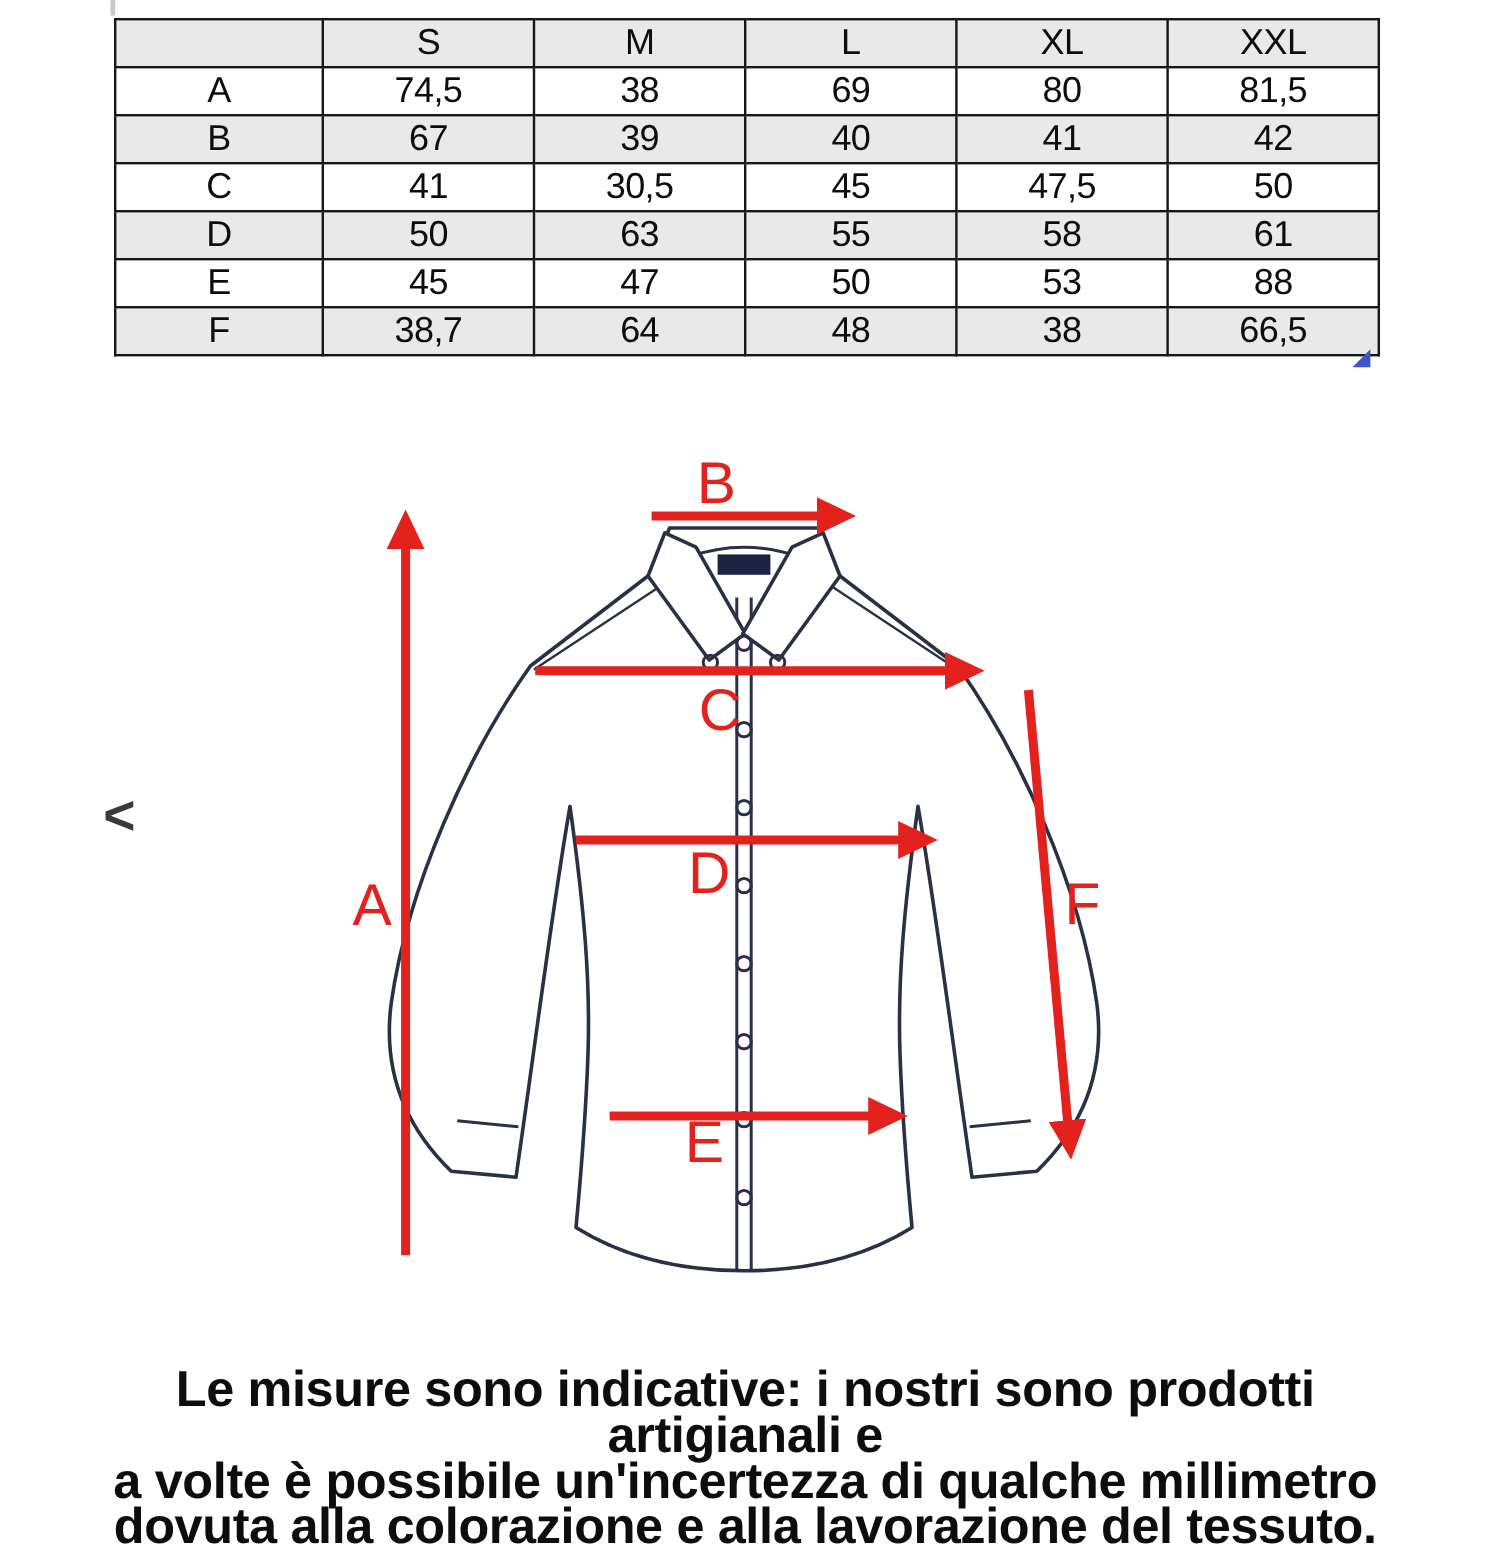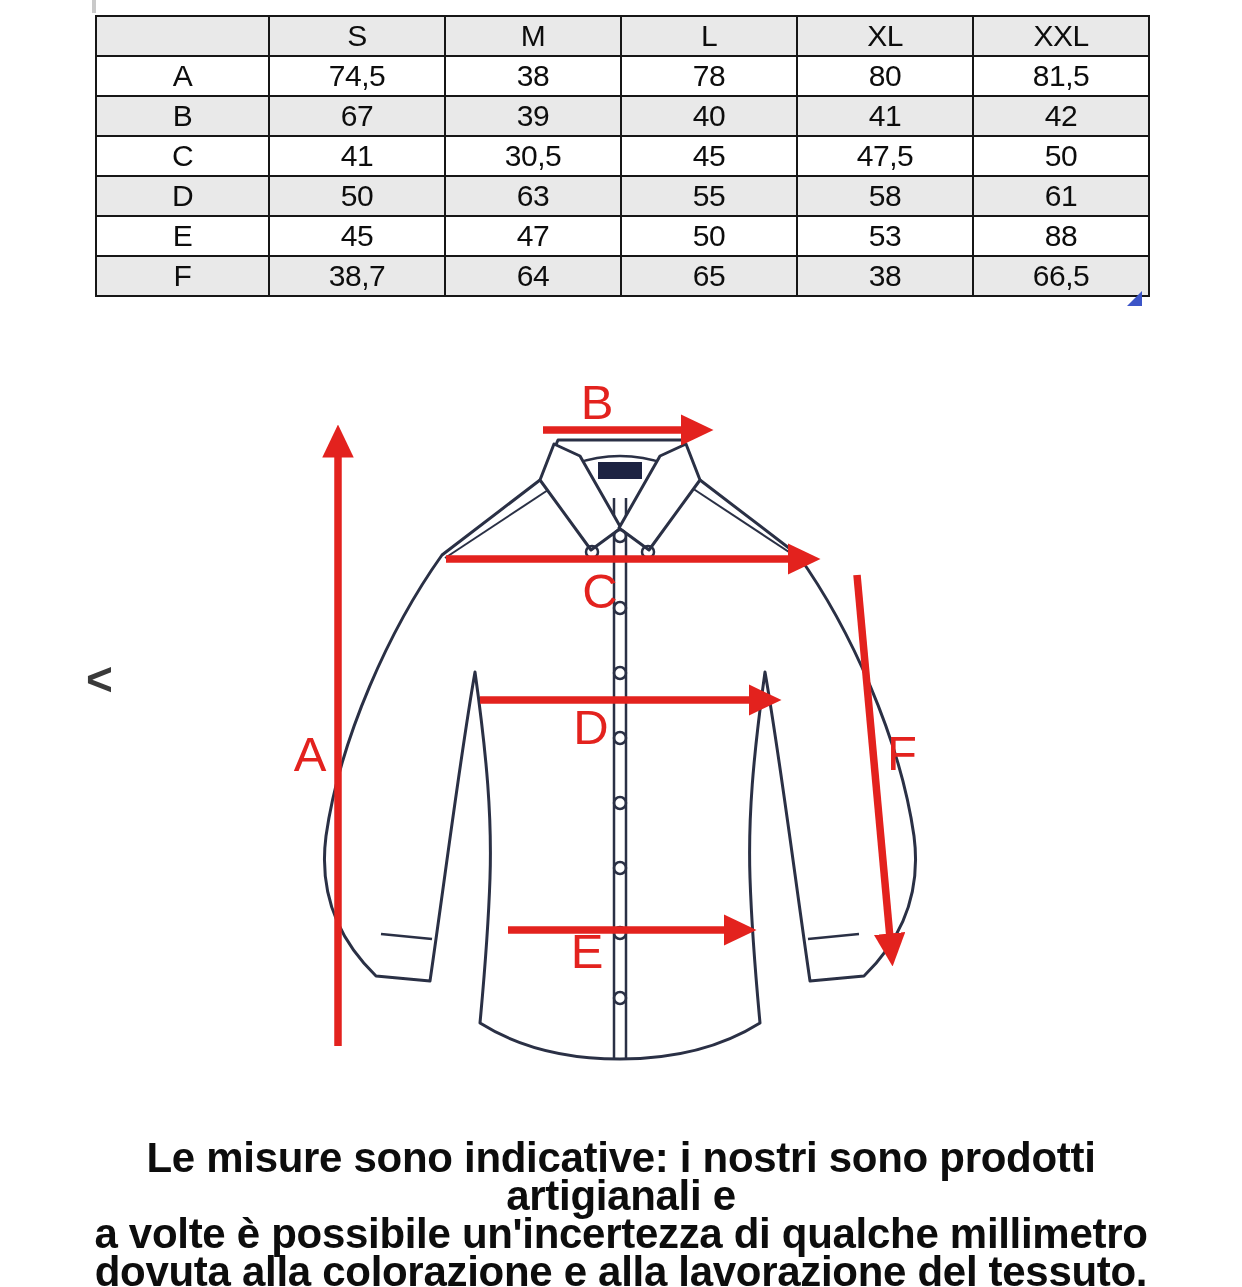--- a/index.html
+++ b/index.html
@@ -61,21 +61,21 @@
       <th>S</th>
       <th>M</th>
       <th>L</th>
       <th>XL</th>
       <th>XXL</th>
     </tr>
     <tr>
       <th>A</th>
       <td>74,5</td>
       <td>38</td>
-      <td>78</td>
+      <td>69</td>
       <td>80</td>
       <td>81,5</td>
     </tr>
     <tr>
       <th>B</th>
       <td>67</td>
       <td>39</td>
       <td>40</td>
       <td>41</td>
       <td>42</td>
@@ -101,21 +101,21 @@
       <td>45</td>
       <td>47</td>
       <td>50</td>
       <td>53</td>
       <td>88</td>
     </tr>
     <tr>
       <th>F</th>
       <td>38,7</td>
       <td>64</td>
-      <td>65</td>
+      <td>48</td>
       <td>38</td>
       <td>66,5</td>
     </tr>
   </tbody>
     </table>
   <div class="corner-marker"></div>
 
   <div class="prev-chevron">&lt;</div>
 
   <div class="diagram">

